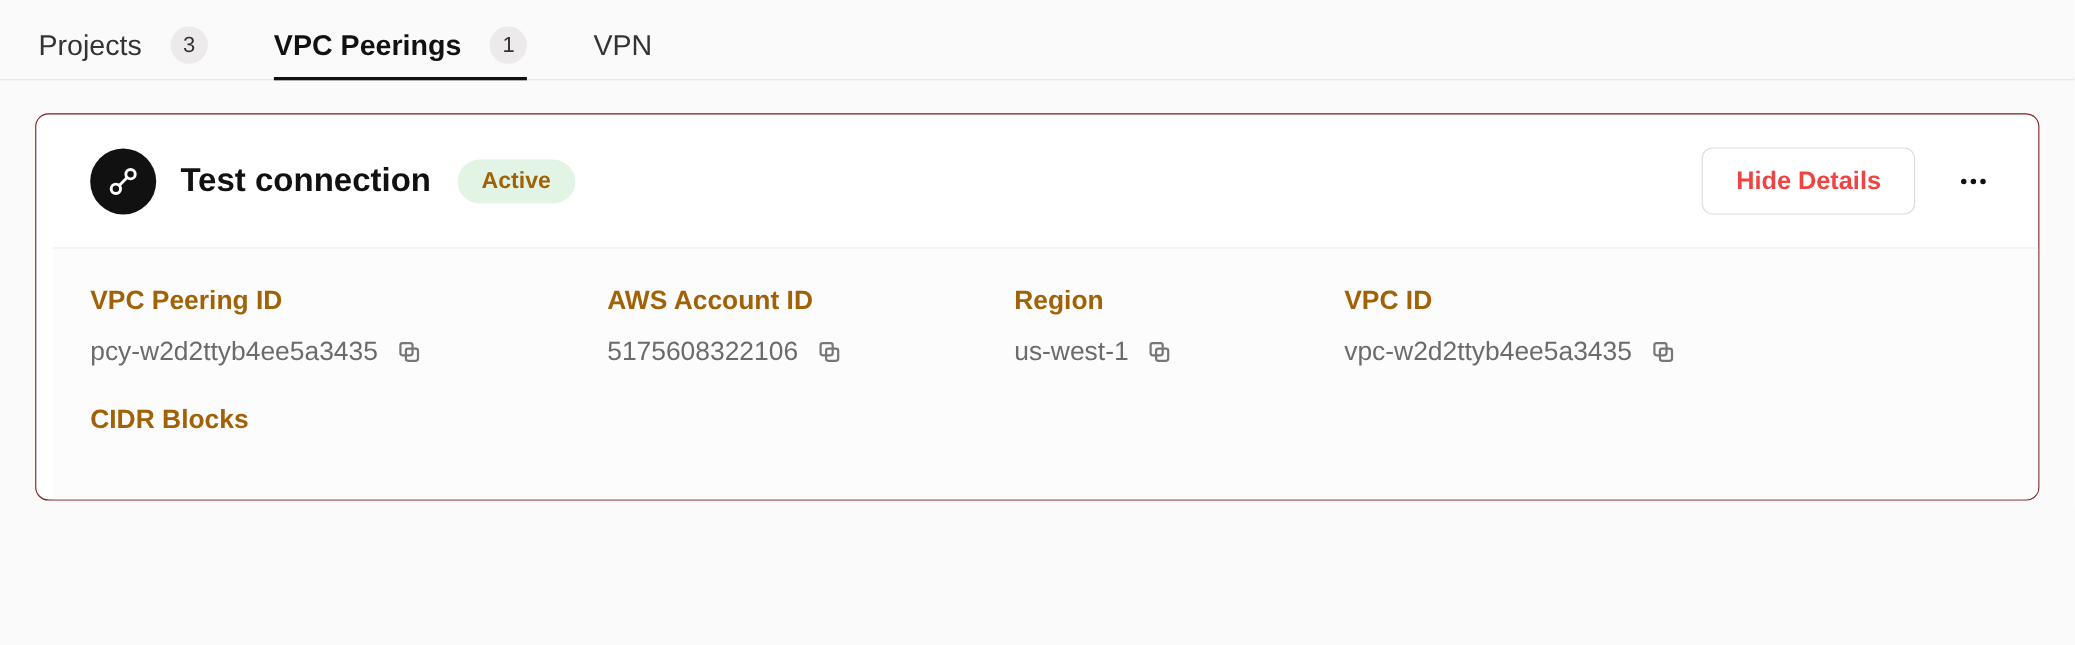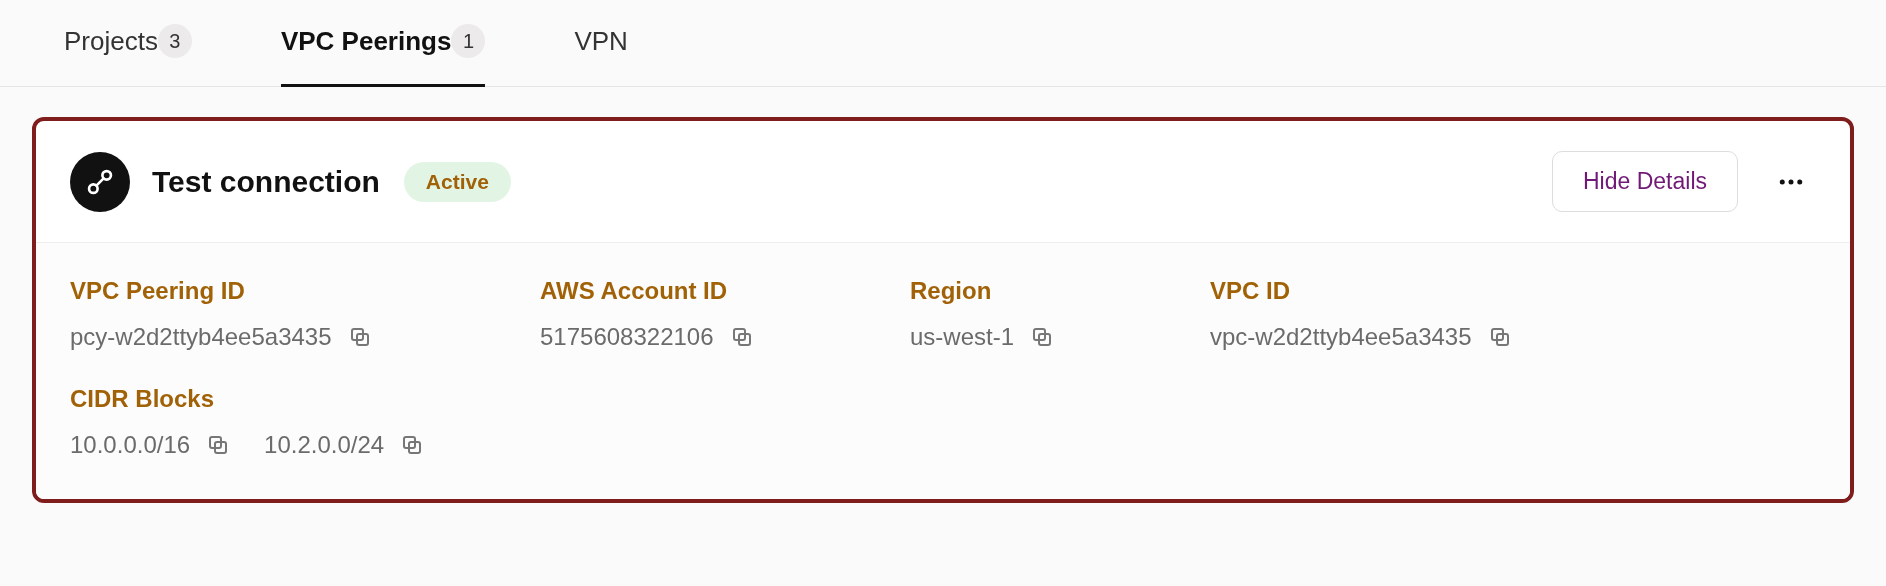--- a/index.html
+++ b/index.html
@@ -14,29 +14,28 @@
   .tabs {
     display: flex;
     gap: 60px;
     padding: 0 35px;
     border-bottom: 1px solid #e5e5e5;
     align-items: center;
   }
   .tab {
     display: flex;
     align-items: center;
-    gap: 0;
-    padding: 24px 0 26px 0;
+    gap: 26px;
+    padding: 24px 0 12px 0;
     font-size: 26px;
     font-weight: 500;
     color: #333;
     cursor: pointer;
     border-bottom: 3px solid transparent;
     margin-bottom: -1px;
-    margin-left: 29px;
   }
   .tab.active {
     color: #111;
     border-bottom-color: #111;
     font-weight: 600;
   }
   .tab .count {
     background: #eceaea;
     color: #333;
     font-size: 20px;
@@ -45,23 +44,24 @@
     height: 34px;
     border-radius: 17px;
     display: inline-flex;
     align-items: center;
     justify-content: center;
     padding: 0 8px;
   }
   .card {
     margin: 30px 32px;
     background: #fff;
-    border: 4px solid #7f1d1d;
+    border: 1px solid #7f1d1d;
     border-radius: 12px;
     overflow: hidden;
+    padding-left: 15px;
   }
   .card-header {
     display: flex;
     align-items: center;
     padding: 30px 34px;
   }
   .conn-icon {
     width: 60px;
     height: 60px;
     border-radius: 50%;
@@ -82,23 +82,23 @@
     color: #a16207;
     font-size: 21px;
     font-weight: 600;
     padding: 8px 22px;
     border-radius: 999px;
   }
   .header-spacer { flex: 1; }
   .hide-btn {
     border: 1px solid #ddd;
     background: #fff;
-    color: #701a75;
+    color: #ef4444;
     font-size: 23px;
-    font-weight: 400;
+    font-weight: 700;
     padding: 16px 30px;
     border-radius: 10px;
     cursor: pointer;
   }
   .more-btn {
     margin-left: 28px;
     background: none;
     border: none;
     cursor: pointer;
     padding: 10px;
@@ -230,36 +230,16 @@
           <svg width="24" height="24" viewBox="0 0 24 24" fill="none" stroke="#777" stroke-width="2">
               <rect x="9" y="9" width="11" height="11" rx="2"></rect>
               <rect x="4" y="4" width="11" height="11" rx="2"></rect>
             </svg>
         </button>
       </div>
     </div>
 
     <div class="full-row">
       <div class="field-label">CIDR Blocks</div>
-      <div class="field-value-row">
-        <span class="cidr-block">
-          <span class="field-value">10.0.0.0/16</span>
-          <button class="copy-btn">
-            <svg width="24" height="24" viewBox="0 0 24 24" fill="none" stroke="#777" stroke-width="2">
-                <rect x="9" y="9" width="11" height="11" rx="2"></rect>
-                <rect x="4" y="4" width="11" height="11" rx="2"></rect>
-              </svg>
-          </button>
-        </span>
-        <span class="cidr-block">
-          <span class="field-value">10.2.0.0/24</span>
-          <button class="copy-btn">
-            <svg width="24" height="24" viewBox="0 0 24 24" fill="none" stroke="#777" stroke-width="2">
-                <rect x="9" y="9" width="11" height="11" rx="2"></rect>
-                <rect x="4" y="4" width="11" height="11" rx="2"></rect>
-              </svg>
-          </button>
-        </span>
-      </div>
     </div>
 
   </div>
 </div>
 
 </body></html>

